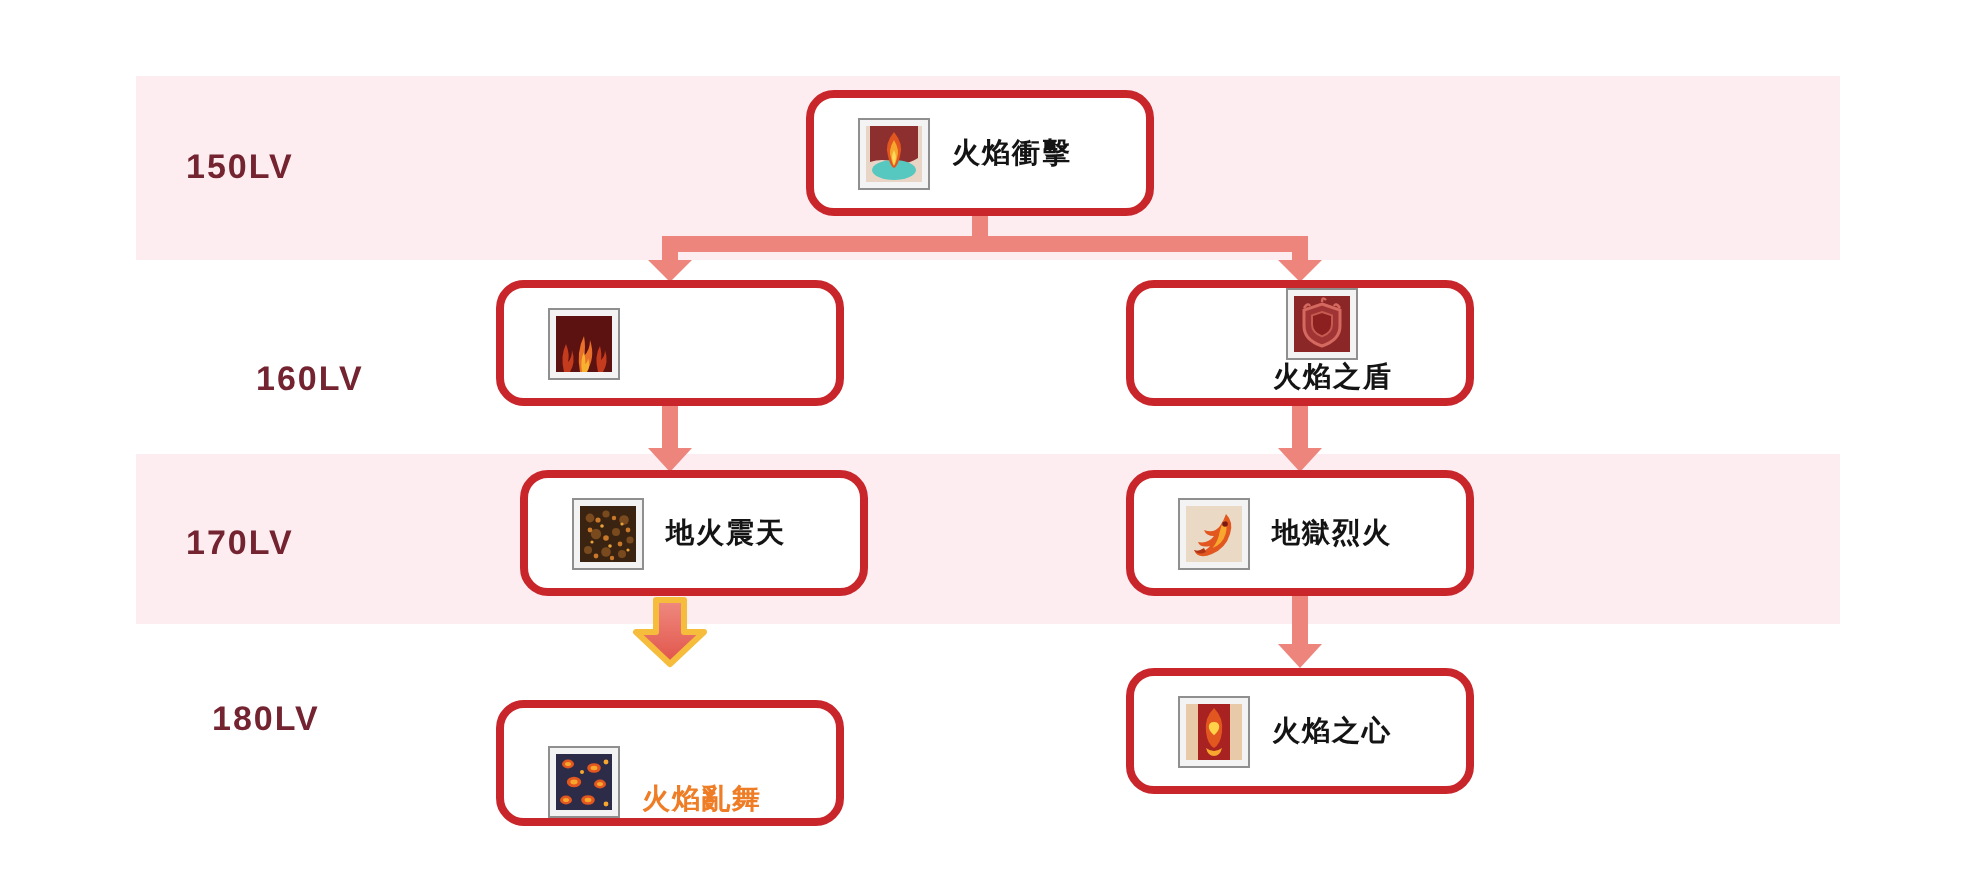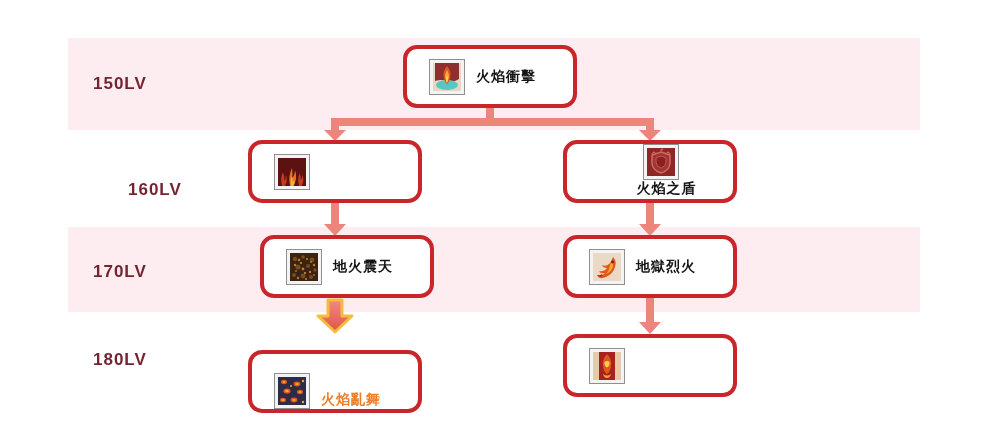--- a/index.html
+++ b/index.html
@@ -3,21 +3,21 @@
 <meta charset="utf-8">
 <style>
   html,body{margin:0;padding:0;background:#ffffff;}
   body{font-family:"Liberation Sans","DejaVu Sans",sans-serif;}
   .stage{position:relative;width:985px;height:420px;background:#ffffff;overflow:hidden;}
   .band{position:absolute;left:68px;width:852px;background:var(--band-pink,#fdedf0);z-index:0;}
   .band.b150{top:38px;height:92px;}
   .band.b170{top:227px;height:85px;}
   .lvl-label{position:absolute;left:93px;height:20px;line-height:20px;
     font-size:17px;font-weight:700;letter-spacing:1px;color:var(--level-label,#742431);z-index:2;}
-  .lvl-150{top:74px;} .lvl-160{top:180px;margin-left:35px;} .lvl-170{top:262px;} .lvl-180{top:350px;}
+  .lvl-150{top:74px;} .lvl-160{top:180px;margin-left:35px;} .lvl-170{top:262px;} .lvl-180{top:350px;margin-left:13px;}
   svg.connectors{position:absolute;left:0;top:0;z-index:1;}
   .conn{fill:var(--connector,#ee857d);}
   .special-arrow{stroke:var(--special-arrow-border,#f6bd3c);stroke-width:3;stroke-linejoin:round;}
   .grad-top{stop-color:var(--special-arrow-fill-top,#ef8a80);}
   .grad-bot{stop-color:var(--special-arrow-fill-bottom,#e1544a);}
   .node{position:absolute;width:174px;height:63px;box-sizing:border-box;
     background:var(--node-bg,#ffffff);border:4px solid var(--node-border,#c9262c);
     border-radius:14px;display:flex;align-items:center;padding-left:22px;z-index:2;cursor:pointer;}
   .n-root{left:403px;top:45px;}
   .n-l160{left:248px;top:140px;} .n-r160{left:563px;top:140px;flex-direction:column;}
@@ -199,15 +199,16 @@
   <div class="node n-r180">
     <span class="icon-frame">
       <svg width="28" height="28" viewBox="0 0 28 28">
         <rect width="28" height="28" fill="#e8c9a8"></rect>
         <rect x="6" y="0" width="16" height="28" fill="#a82222"></rect>
         <path d="M14 2 q5 5 4 12 q-.7 6 -4 8 q-3.3 -2 -4 -8 q-1 -7 4 -12 Z" fill="#e2561f"></path>
         <path d="M14 9 q-2.6 0 -2.6 2.4 q0 2 2.6 4.2 q2.6 -2.2 2.6 -4.2 q0 -2.4 -2.6 -2.4 Z" fill="#ffd24a"></path>
         <path d="M10 22 q4 3 8 0 q-1 4 -4 4 q-3 0 -4 -4 Z" fill="#f7a62e"></path>
       </svg>
     </span>
+    <span class="skill-name">火焰之心</span>
   </div>
 
 </div>
 
 </body></html>

